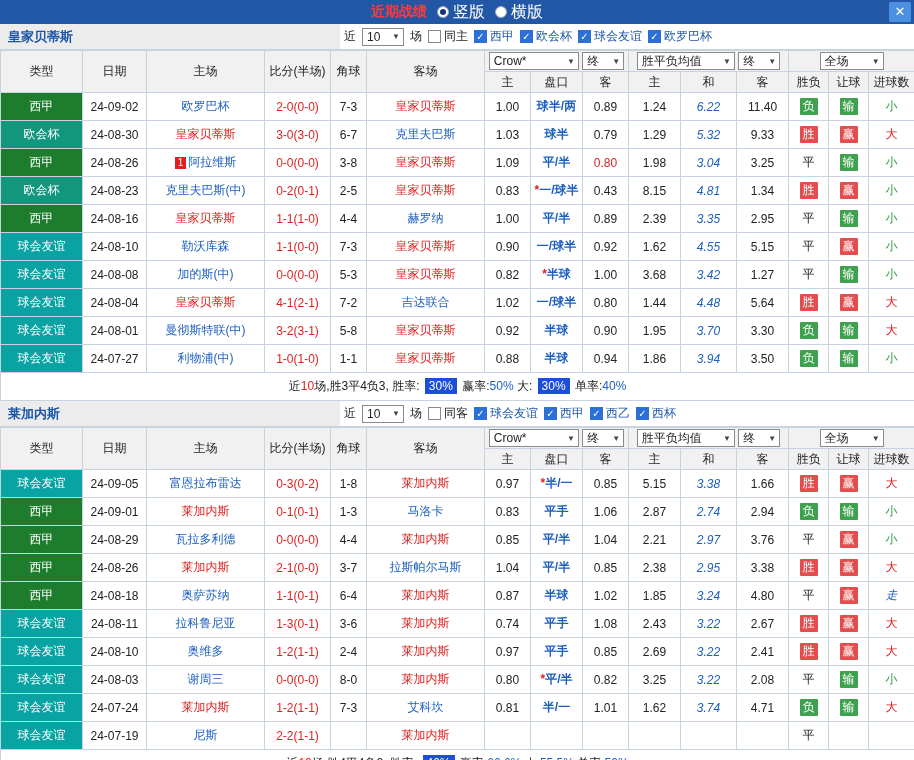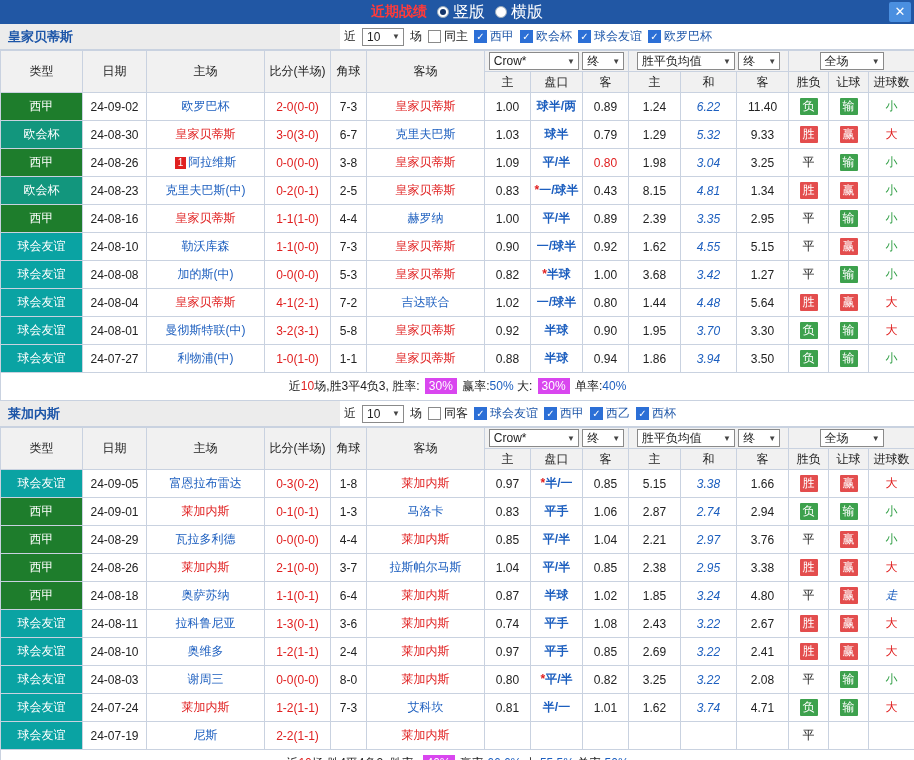--- a/index.html
+++ b/index.html
@@ -67,21 +67,21 @@
   .t-red { color:#e02020; }
   .t-green { color:#2f9e44; }
   .badge { display:inline-block; min-width:18px; padding:1px 3px; color:#fff; font-size:12px; line-height:15px; border-radius:1px; }
   .badge.red-bg { background:#e34d4d; }
   .badge.green-bg { background:#3da14d; }
   .cardnum { display:inline-block; background:#e02020; color:#fff; font-size:10px; line-height:12px; padding:0 3px; margin-right:2px; }
   tfoot td { height:28px; background:#fff; }
   .seg-plain { color:#222; }
   .seg-red { color:#e02020; }
   .seg-blue { color:#1d5fbf; }
-  .seg-green-badge { background:#d946ef; color:#fff; padding:1px 4px; margin:0 2px; }
+  .seg-green-badge { background:#1d4ed8; color:#fff; padding:1px 4px; margin:0 2px; }
 </style>
 </head>
 <body>
 
 <div class="window">
 
   <div class="titlebar">
     <span class="tb-title">近期战绩</span>
     <span><span class="radio-opt">
           <span class="radio checked">

